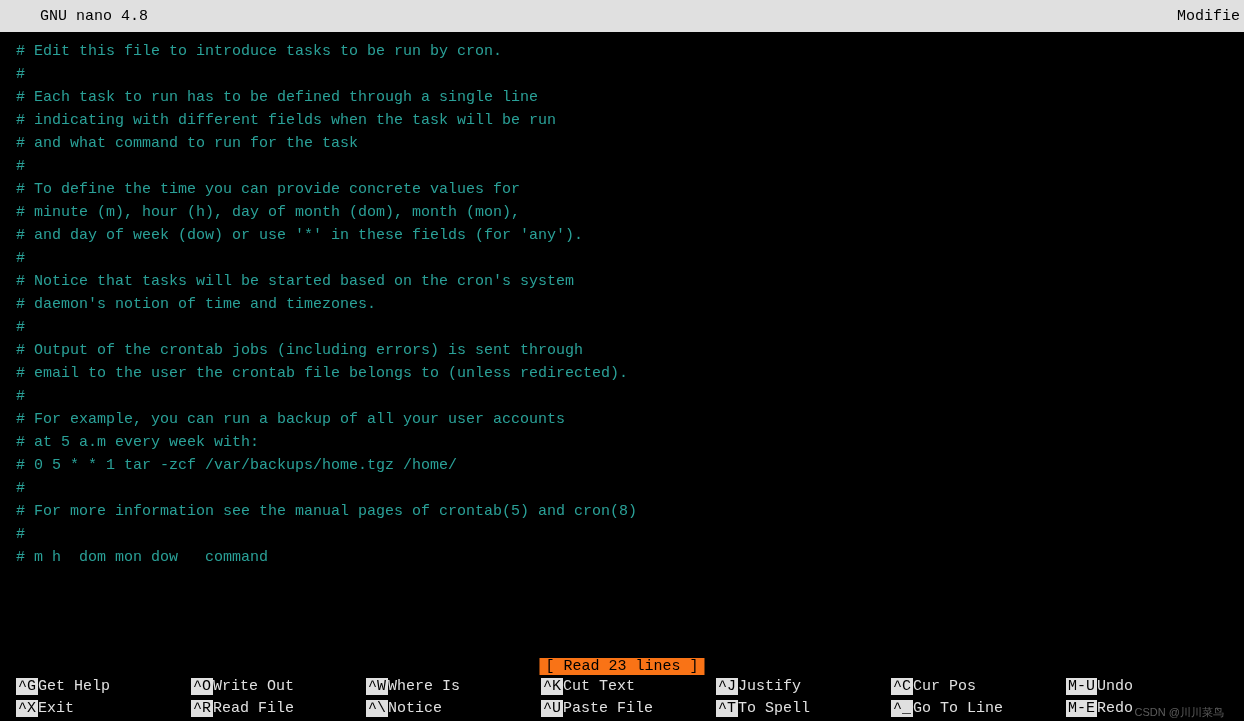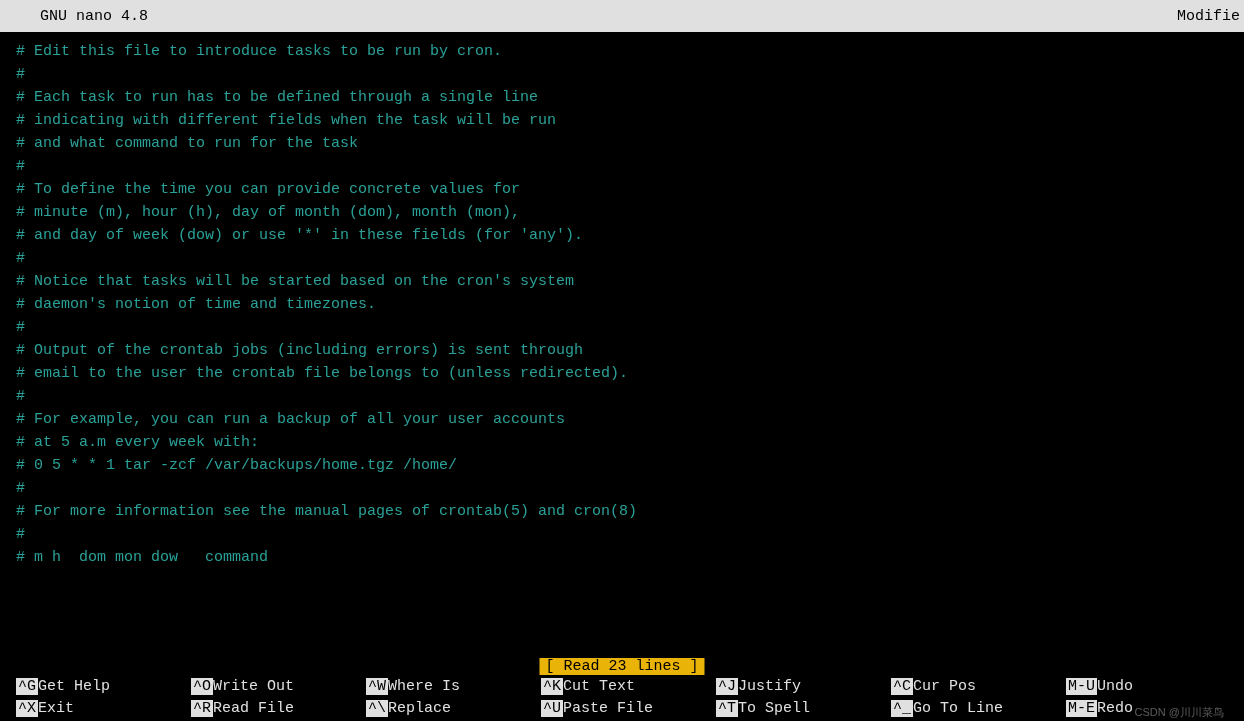--- a/index.html
+++ b/index.html
@@ -42,21 +42,21 @@
       padding: 8px 0 0 16px;
       color: #2aa198;
       line-height: 23px;
       white-space: pre;
     }
     .status-center {
       position: absolute;
       bottom: 46px;
       left: 50%;
       transform: translateX(-50%);
-      background: #eab308;
+      background: #f97316;
       color: #000;
       padding: 0 6px;
     }
     .menu-bar {
       position: absolute;
       bottom: 0;
       left: 0;
       right: 0;
       display: flex;
       flex-direction: column;
@@ -141,21 +141,21 @@
       <div class="menu-item">
         <span class="menu-key">^X</span>
         <span class="menu-label">Exit</span>
       </div>
       <div class="menu-item">
         <span class="menu-key">^R</span>
         <span class="menu-label">Read File</span>
       </div>
       <div class="menu-item">
         <span class="menu-key">^\</span>
-        <span class="menu-label">Replace</span>
+        <span class="menu-label">Notice</span>
       </div>
       <div class="menu-item">
         <span class="menu-key">^U</span>
         <span class="menu-label">Paste File</span>
       </div>
       <div class="menu-item">
         <span class="menu-key">^T</span>
         <span class="menu-label">To Spell</span>
       </div>
       <div class="menu-item">

